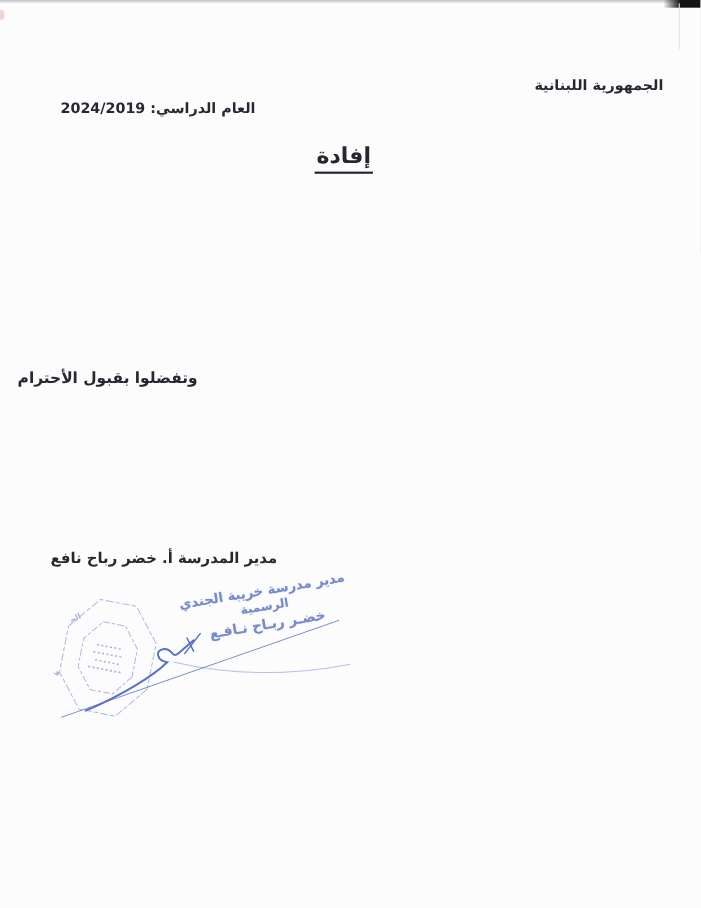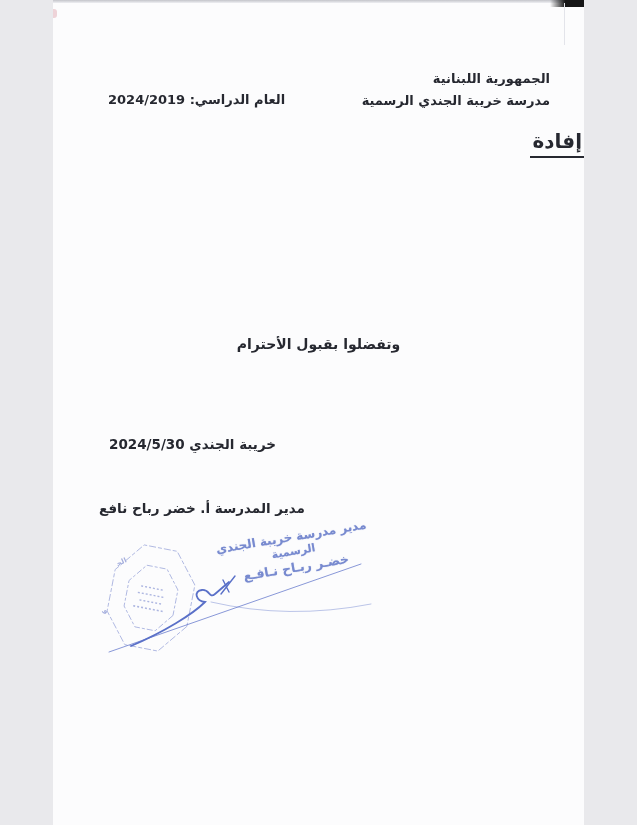--- a/index.html
+++ b/index.html
@@ -1,47 +1,47 @@
 <!DOCTYPE html>
 <html lang="ar" dir="rtl"><head>
 <meta charset="utf-8">
 <style>
   html,body{margin:0;padding:0;background:#e9e9ec;}
   .page{
     position:relative;
-    width:531px;height:825px;
+    width:637px;height:825px;
     margin:0 auto;
     background:#fcfcfd;
     overflow:hidden;
     font-family:"DejaVu Sans", sans-serif;
     color:#262830;
     direction:rtl;
   }
   
   .scan-top-edge{position:absolute;top:0;left:0;right:0;height:3px;
     background:linear-gradient(#b9bac1,#ecedf1);opacity:.85;}
   .scan-corner-mark{position:absolute;top:0;right:0;width:34px;height:7px;
     background:linear-gradient(to left,#151516 55%,rgba(21,21,22,0));}
   .scan-fold-line{position:absolute;top:3px;right:19px;width:1px;height:42px;background:#e3e4ea;}
   .scan-speck{position:absolute;top:9px;left:0;width:4px;height:9px;background:#eed3d8;border-radius:0 3px 3px 0;}
   
   .letterhead-right{position:absolute;top:68px;right:34px;width:250px;
     text-align:right;font-size:13px;font-weight:bold;line-height:22px;}
   .academic-year{position:absolute;top:92px;left:55px;font-size:13px;font-weight:bold;}
   
-  .doc-title{position:absolute;top:129px;left:0;right:0;text-align:right;}
+  .doc-title{position:absolute;top:129px;left:0;right:12px;text-align:center;}
   .doc-title span{display:inline-block;font-size:20px;font-weight:bold;
     border-bottom:2px solid #262830;padding:0 2px 3px 2px;}
   
   .body-par{position:absolute;top:205px;right:46px;left:47px;
     font-size:13.5px;font-weight:bold;line-height:44px;}
   .body-line-1{text-align:justify;text-align-last:justify;}
   .body-line-2{text-align:right;}
-  .closing-line{position:absolute;top:336px;left:0;right:0;text-align:center;
-    font-size:14px;font-weight:bold;}
+  .closing-line{position:absolute;top:336px;left:0;right:0;text-align:left;
+    font-size:14px;font-weight:bold;padding-left:16px;}
   
   .place-date{position:absolute;top:436px;left:56px;font-size:13.5px;font-weight:bold;direction:rtl;}
   .principal-line{position:absolute;top:500px;left:46px;font-size:13.5px;font-weight:bold;}
   
   .stamp-area{position:absolute;left:36px;top:536px;width:302px;height:140px;}
   .seal-svg{position:absolute;left:8px;top:2px;opacity:.8;}
   .stamp-text{position:absolute;left:108px;top:10px;width:196px;
     transform:rotate(-9.5deg);transform-origin:left center;
     color:#6d81cc;text-align:center;font-weight:bold;
     text-shadow:0 0 1px rgba(109,129,204,.45);opacity:.92;}
@@ -55,31 +55,29 @@
 
 <div class="page">
 
   <div class="scan-top-edge"></div>
   <div class="scan-corner-mark"></div>
   <div class="scan-fold-line"></div>
   <div class="scan-speck"></div>
 
   <div class="letterhead-right">
     <div>الجمهورية اللبنانية</div>
-    <div>مدرسة خريبة الجندي الرسمية</div>
   </div>
   <div class="academic-year">العام الدراسي: 2024/2019</div>
 
   <div class="doc-title">
     <span>إفادة</span>
   </div>
 
   <div class="closing-line">وتفضلوا بقبول الأحترام</div>
 
-  <div class="place-date">خريبة الجندي 2024/5/30</div>
 
   <div class="principal-line">مدير المدرسة أ. خضر رباح نافع</div>
 
   <div class="stamp-area">
 
     <svg class="seal-svg" width="108" height="124" viewBox="0 0 108 124">
       <g transform="rotate(11 54 60)" fill="none" stroke="#9aa5da" stroke-width="0.9">
         <path d="M94.6,81.1 L70.8,110.8 L37.2,110.8 L13.4,81.1 L13.4,38.9 L37.2,9.2 L70.8,9.2 L94.6,38.9 Z" stroke-dasharray="7 2 4 2"></path>
         <path d="M78.9,73 L64.3,91.4 L43.7,91.4 L29.1,73 L29.1,47 L43.7,28.6 L64.3,28.6 L78.9,47 Z" stroke-dasharray="6 2 3 2"></path>
 

